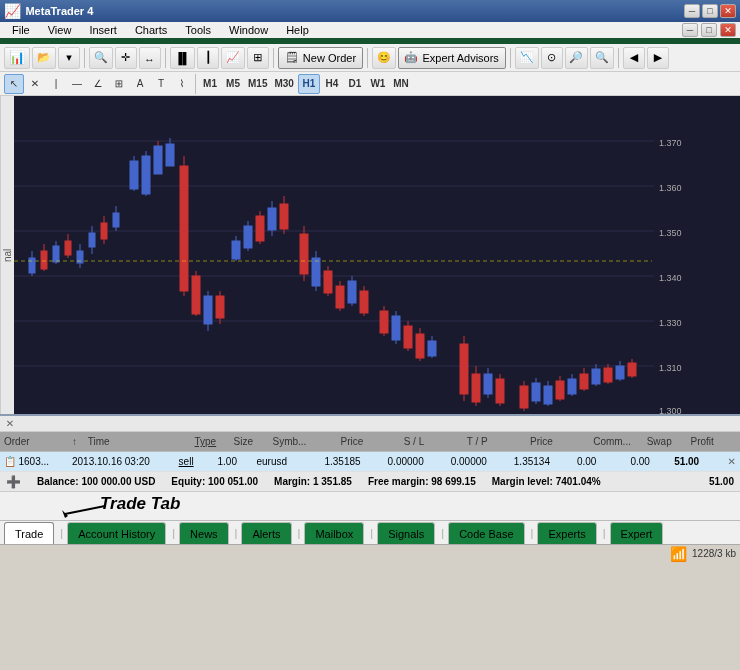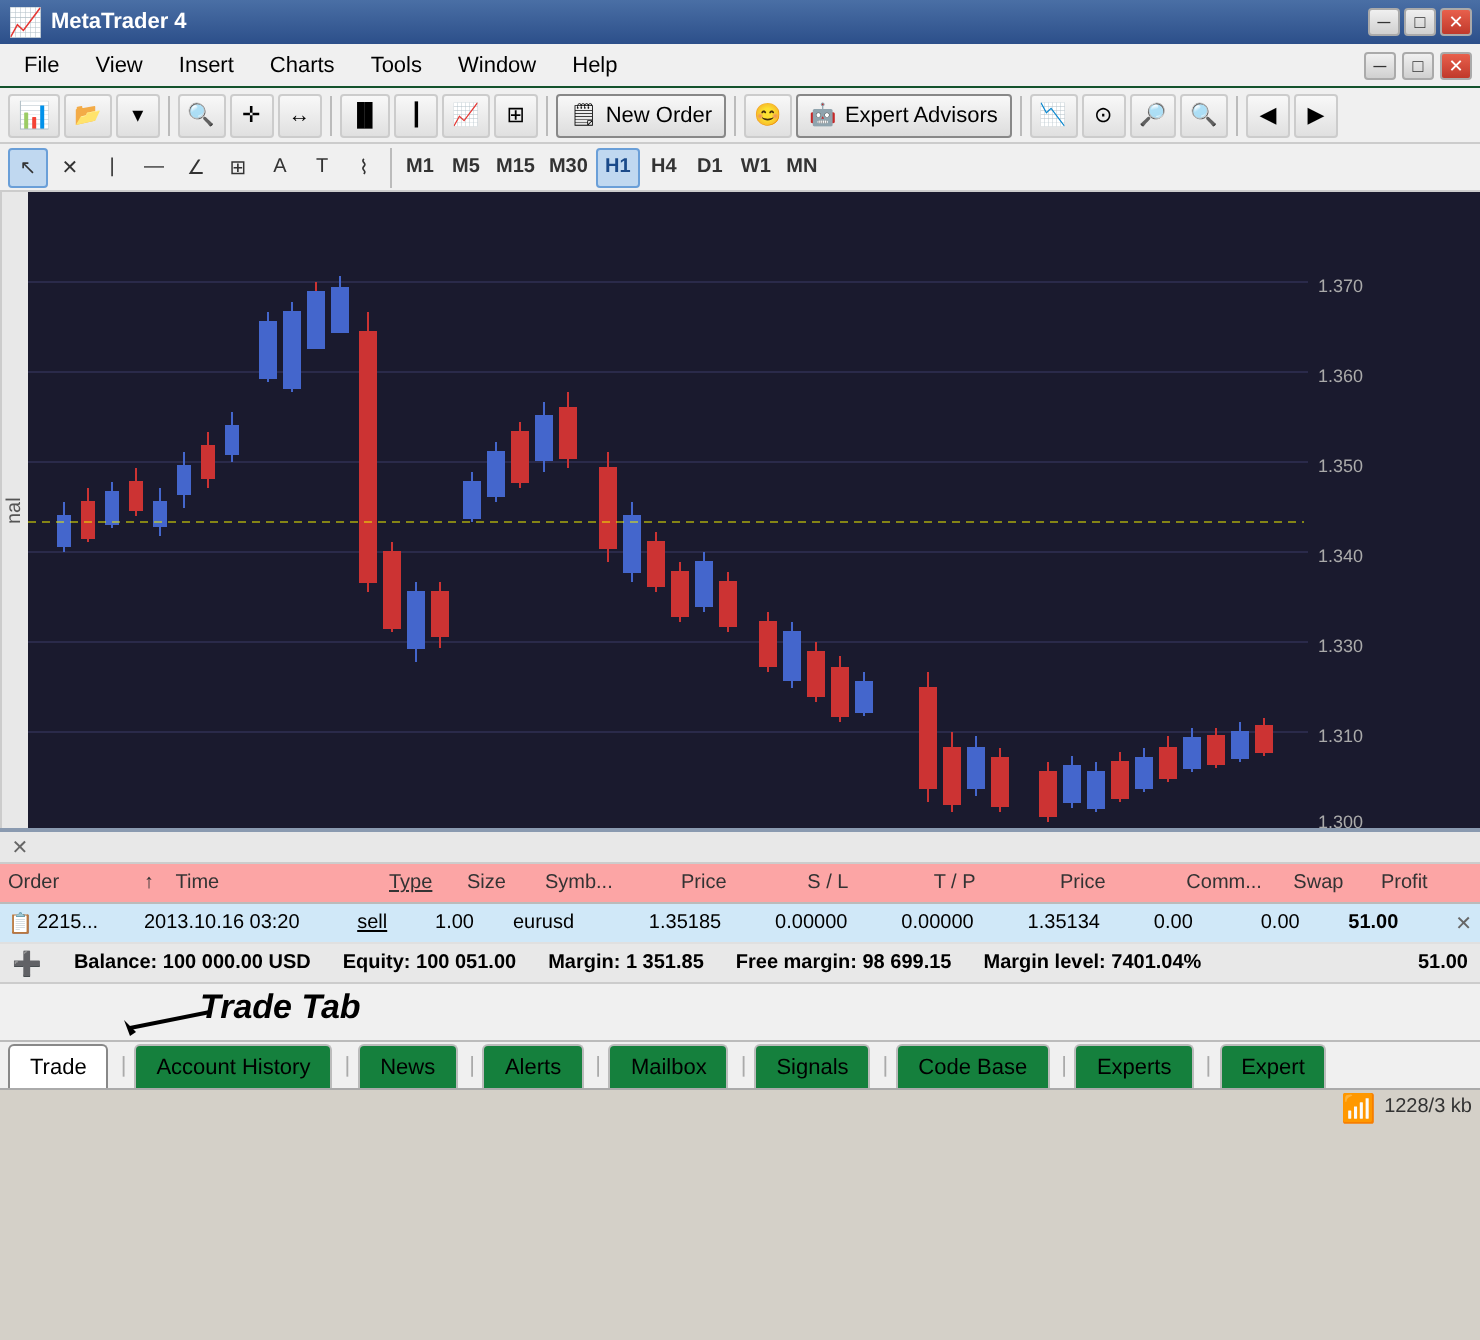--- a/index.html
+++ b/index.html
@@ -27,21 +27,21 @@
     .title-btn.max { background: linear-gradient(to bottom, #f0f0f0, #d0d0d0); }
     .title-btn.close { background: linear-gradient(to bottom, #e8604c, #c0392b); color: white; }
 
     
     .menu-bar {
       height: 22px;
       background: #f0f0f0;
       display: flex;
       align-items: center;
       padding: 0 4px;
-      border-bottom: 1px solid #14532d;
+      border-bottom: 6px solid #14532d;
       gap: 2px;
     }
     .menu-item {
       padding: 2px 8px;
       cursor: pointer;
       font-size: 11px;
       border-radius: 2px;
     }
 
     
@@ -135,21 +135,21 @@
       padding: 0 4px;
     }
     .terminal-close-btn {
       width: 12px; height: 12px;
       display: flex; align-items: center; justify-content: center;
       font-size: 10px; cursor: pointer; color: #666;
     }
     .terminal-table-header {
       display: flex; align-items: center;
       height: 20px;
-      background: #fca5a5;
+      background: #a3a3a3;
       border-bottom: 1px solid #bbb;
       font-size: 10px; color: #333;
     }
     .th-col { padding: 0 4px; overflow: hidden; white-space: nowrap; }
     .terminal-row {
       display: flex; align-items: center;
       height: 20px;
       background: white;
       border-bottom: 1px solid #e0e0e0;
       font-size: 10px;
@@ -509,21 +509,21 @@
     <span class="th-col col-tp">T / P</span>
     <span class="th-col col-price2">Price</span>
     <span class="th-col col-comm">Comm...</span>
     <span class="th-col col-swap">Swap</span>
     <span class="th-col col-profit">Profit</span>
   </div>
 
   <div class="terminal-row selected">
     <span class="td-col col-order" style="display:flex;align-items:center;gap:2px;">
       <span style="font-size:10px;color:#4466cc;">📋</span>
-      <span>2215...</span>
+      <span>1603...</span>
     </span>
     <span class="td-col col-time">2013.10.16 03:20</span>
     <span class="td-col col-type">sell</span>
     <span class="td-col col-size">1.00</span>
     <span class="td-col col-symb">eurusd</span>
     <span class="td-col col-price">1.35185</span>
     <span class="td-col col-sl">0.00000</span>
     <span class="td-col col-tp">0.00000</span>
     <span class="td-col col-price2">1.35134</span>
     <span class="td-col col-comm">0.00</span>

